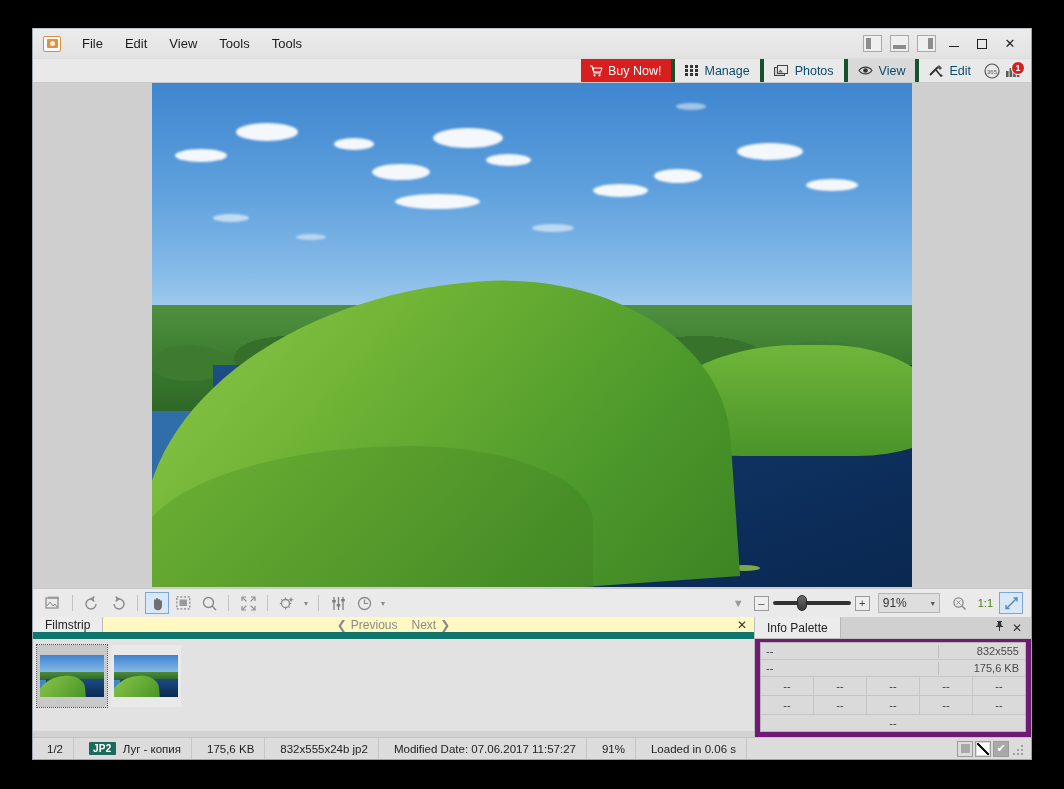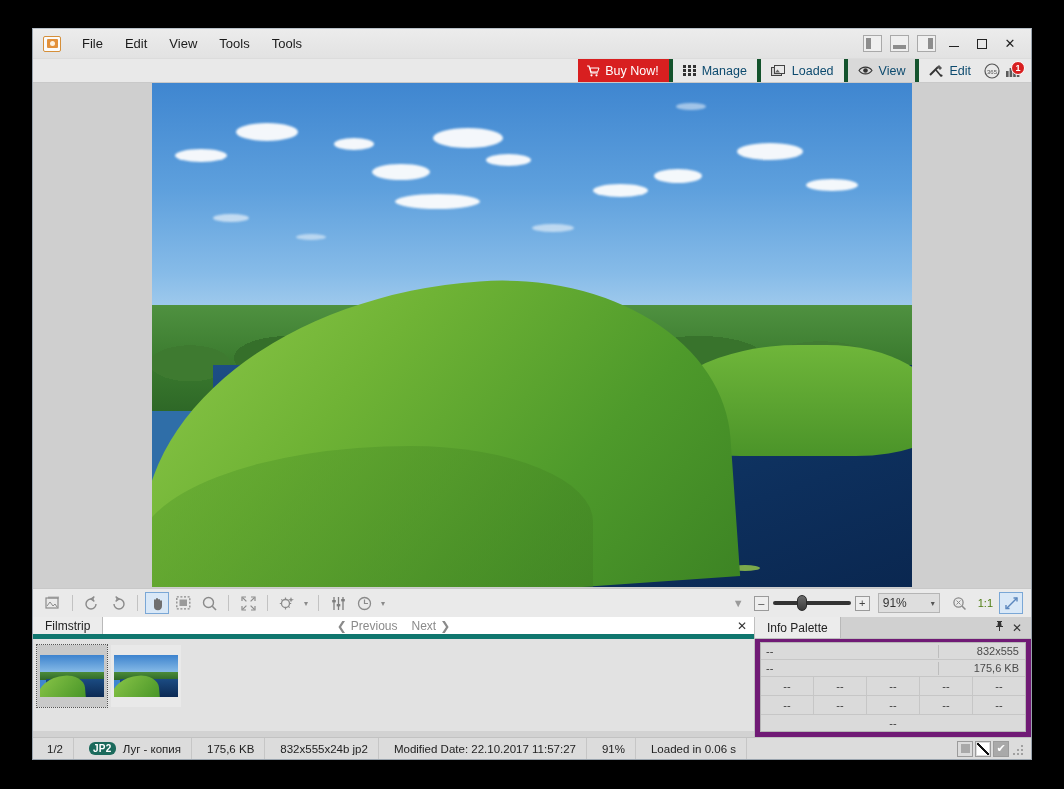--- a/index.html
+++ b/index.html
@@ -212,22 +212,22 @@
     display: flex; align-items: center; padding: 0 4px;
     font-size: 12px; color: #333; margin-left: 6px;
   }
   .zoom-combo .val { flex: 1 1 auto; }
   .ratio { font-size: 11px; color: #4d7c0f; padding: 0 4px;}
 
   
   .panels { flex: 0 0 104px; display: flex; background: #dcdcdc; }
   .filmstrip { flex: 1 1 auto; display:flex; flex-direction: column; border-right: 1px solid #bfbfbf;}
   .panel-tabs {
-    height: 22px; background: #ffffff; display: flex; align-items: stretch;
-    position: relative; border-bottom: 5px solid #0f766e;
+    height: 22px; background: #fef9c3; display: flex; align-items: stretch;
+    position: relative; border-bottom: 7px solid #0f766e;
   }
   .panel-tab {
     background: #ececec; padding: 0 12px; display:flex; align-items:center;
     font-size: 12px; color:#222; border-right: 1px solid #b9b9b9;
   }
   .nav-links {
     position: absolute; left: 0; right: 0; display:flex; align-items:center;
     justify-content:center; gap: 14px; height: 100%; pointer-events:none;
   }
   .nav-links span { pointer-events: auto; color:#8a8a8a; font-size: 12px; display:flex; align-items:center; gap:4px;}
@@ -289,21 +289,21 @@
   
   .statusbar {
     flex: 0 0 22px; background: #dcdcdc; border-top: 1px solid #c2c2c2;
     display: flex; align-items: center; font-size: 11.5px; color: #222;
     padding-left: 4px; gap: 5px;
   }
   .sb-cell { padding: 0 10px; height: 100%; display:flex; align-items:center;
     border-right: 1px solid #c6c6c6; }
   .fmt-badge {
     background: #1b6a5c; color:#fff; font-size: 10px; font-weight: bold;
-    padding: 1px 4px; border-radius: 6px; letter-spacing: .3px;
+    padding: 1px 4px; border-radius: 1px; letter-spacing: .3px;
   }
   .sb-right { margin-left:auto; display:flex; align-items:center; gap:2px; padding-right:6px;}
   .sb-sq { width:16px; height:16px; border:1px solid #9b9b9b; display:flex;
     align-items:center; justify-content:center; background:#dcdcdc;}
   .sb-sq .inner-gray { width:9px; height:9px; background:#a9a9a9; }
   .sb-sq .inner-diag { width: 12px; height: 12px;
     background: linear-gradient(45deg, #fff 0 45%, #111 45% 55%, #fff 55% 100%); }
   .sb-sq.checked { background:#a9a9a9; color:#fff; font-size: 11px; }
   .grip { width: 12px; height: 12px; margin-left: 2px;
     background:
@@ -387,21 +387,21 @@
       </div>
 
       <div class="mode-btn">
         <span>
           <svg width="15" height="12" viewBox="0 0 15 12">
             <rect x="0.5" y="2.5" width="10" height="8" fill="#cfcfcf" stroke="#444"></rect>
             <rect x="3.5" y="0.5" width="10" height="8" fill="#e9e9e9" stroke="#444"></rect>
             <path d="M4 7.5 L6.5 4.5 L9 7.5 Z" fill="#666"></path>
           </svg>
         </span>
-        <span>Loaded</span>
+        <span>Photos</span>
       </div>
 
       <div class="mode-btn active">
         <span>
           <svg width="15" height="11" viewBox="0 0 15 11">
             <path d="M1 5.5 C4 1, 11 1, 14 5.5 C11 10, 4 10, 1 5.5 Z" fill="none" stroke="#333" stroke-width="1.1"></path>
             <circle cx="7.5" cy="5.5" r="2.3" fill="#333"></circle>
           </svg>
         </span>
         <span>View</span>
@@ -678,21 +678,21 @@
     </div>
 
     <div class="statusbar">
       <div class="sb-cell">1/2</div>
       <div class="sb-cell">
         <span class="fmt-badge">JP2</span>
         <span style="margin-left:7px">Луг - копия</span>
       </div>
       <div class="sb-cell">175,6 KB</div>
       <div class="sb-cell">832x555x24b jp2</div>
-      <div class="sb-cell">Modified Date: 22.10.2017 11:57:27</div>
+      <div class="sb-cell">Modified Date: 07.06.2017 11:57:27</div>
       <div class="sb-cell">91%</div>
       <div class="sb-cell">Loaded in 0.06 s</div>
       <div class="sb-right">
         <div class="sb-sq">
             <span class="inner-gray"></span>
           </div>
         <div class="sb-sq">
             <span class="inner-diag"></span>
           </div>
         <div class="sb-sq checked">✔</div>

